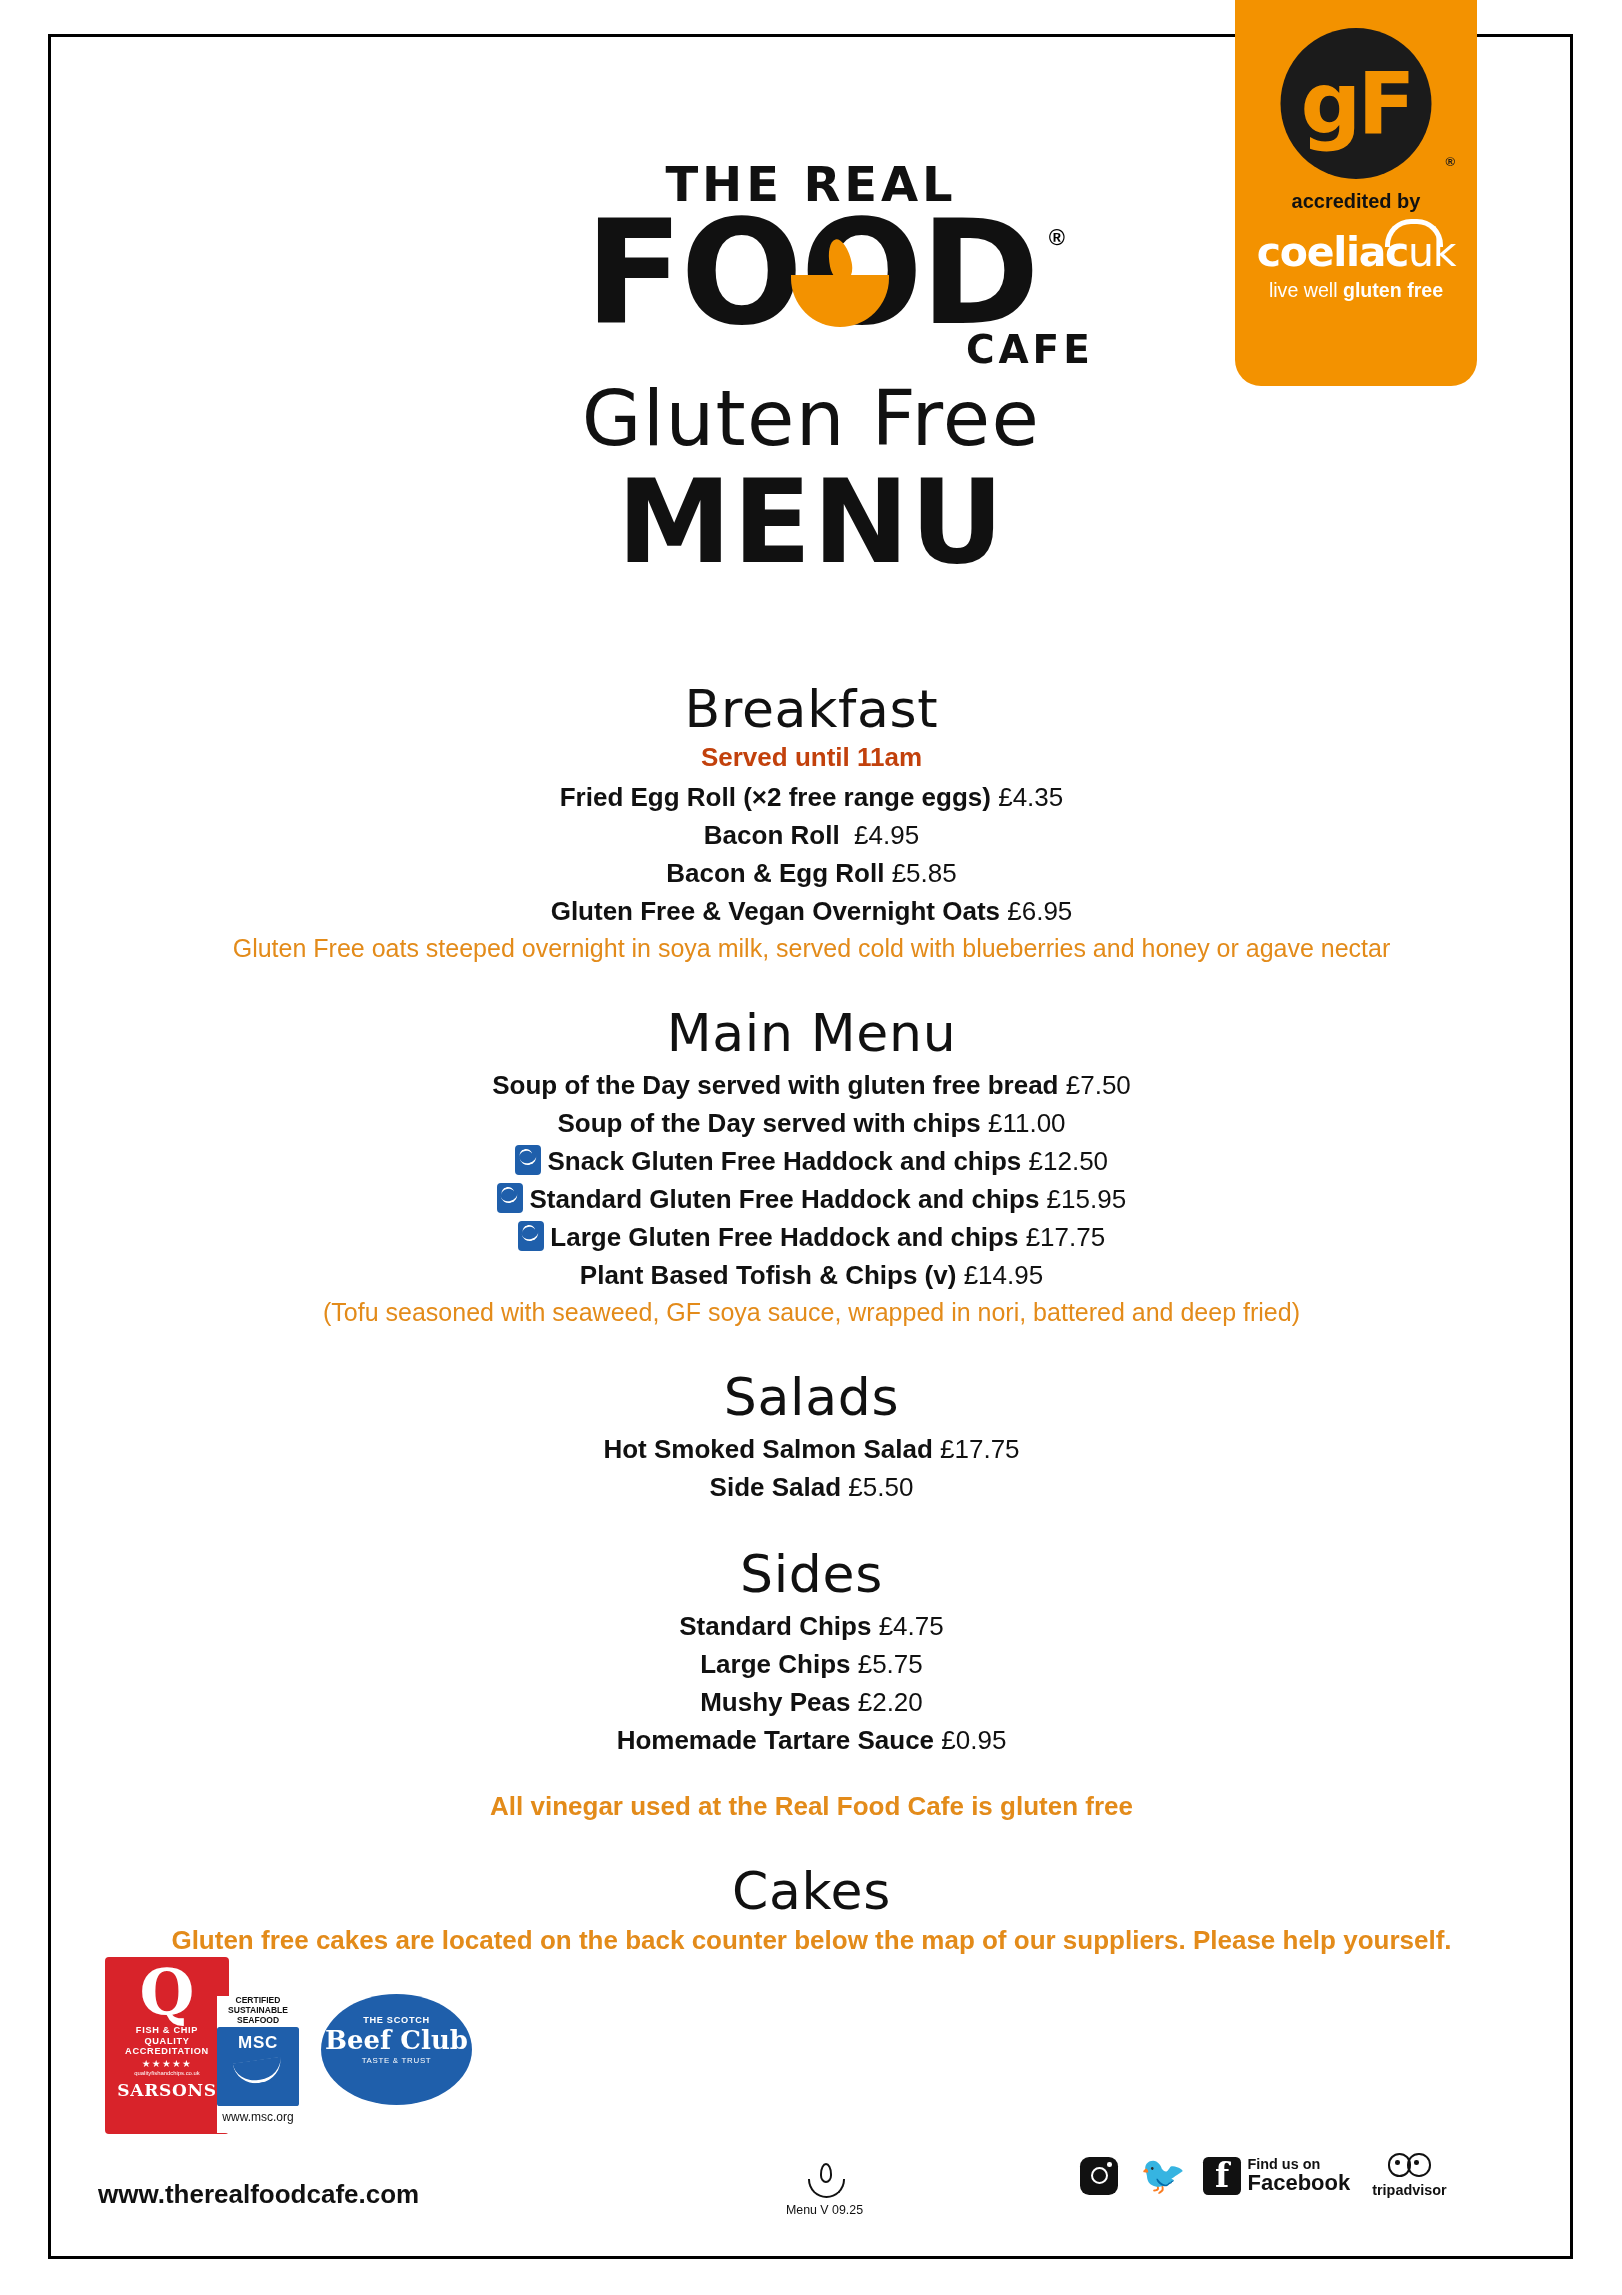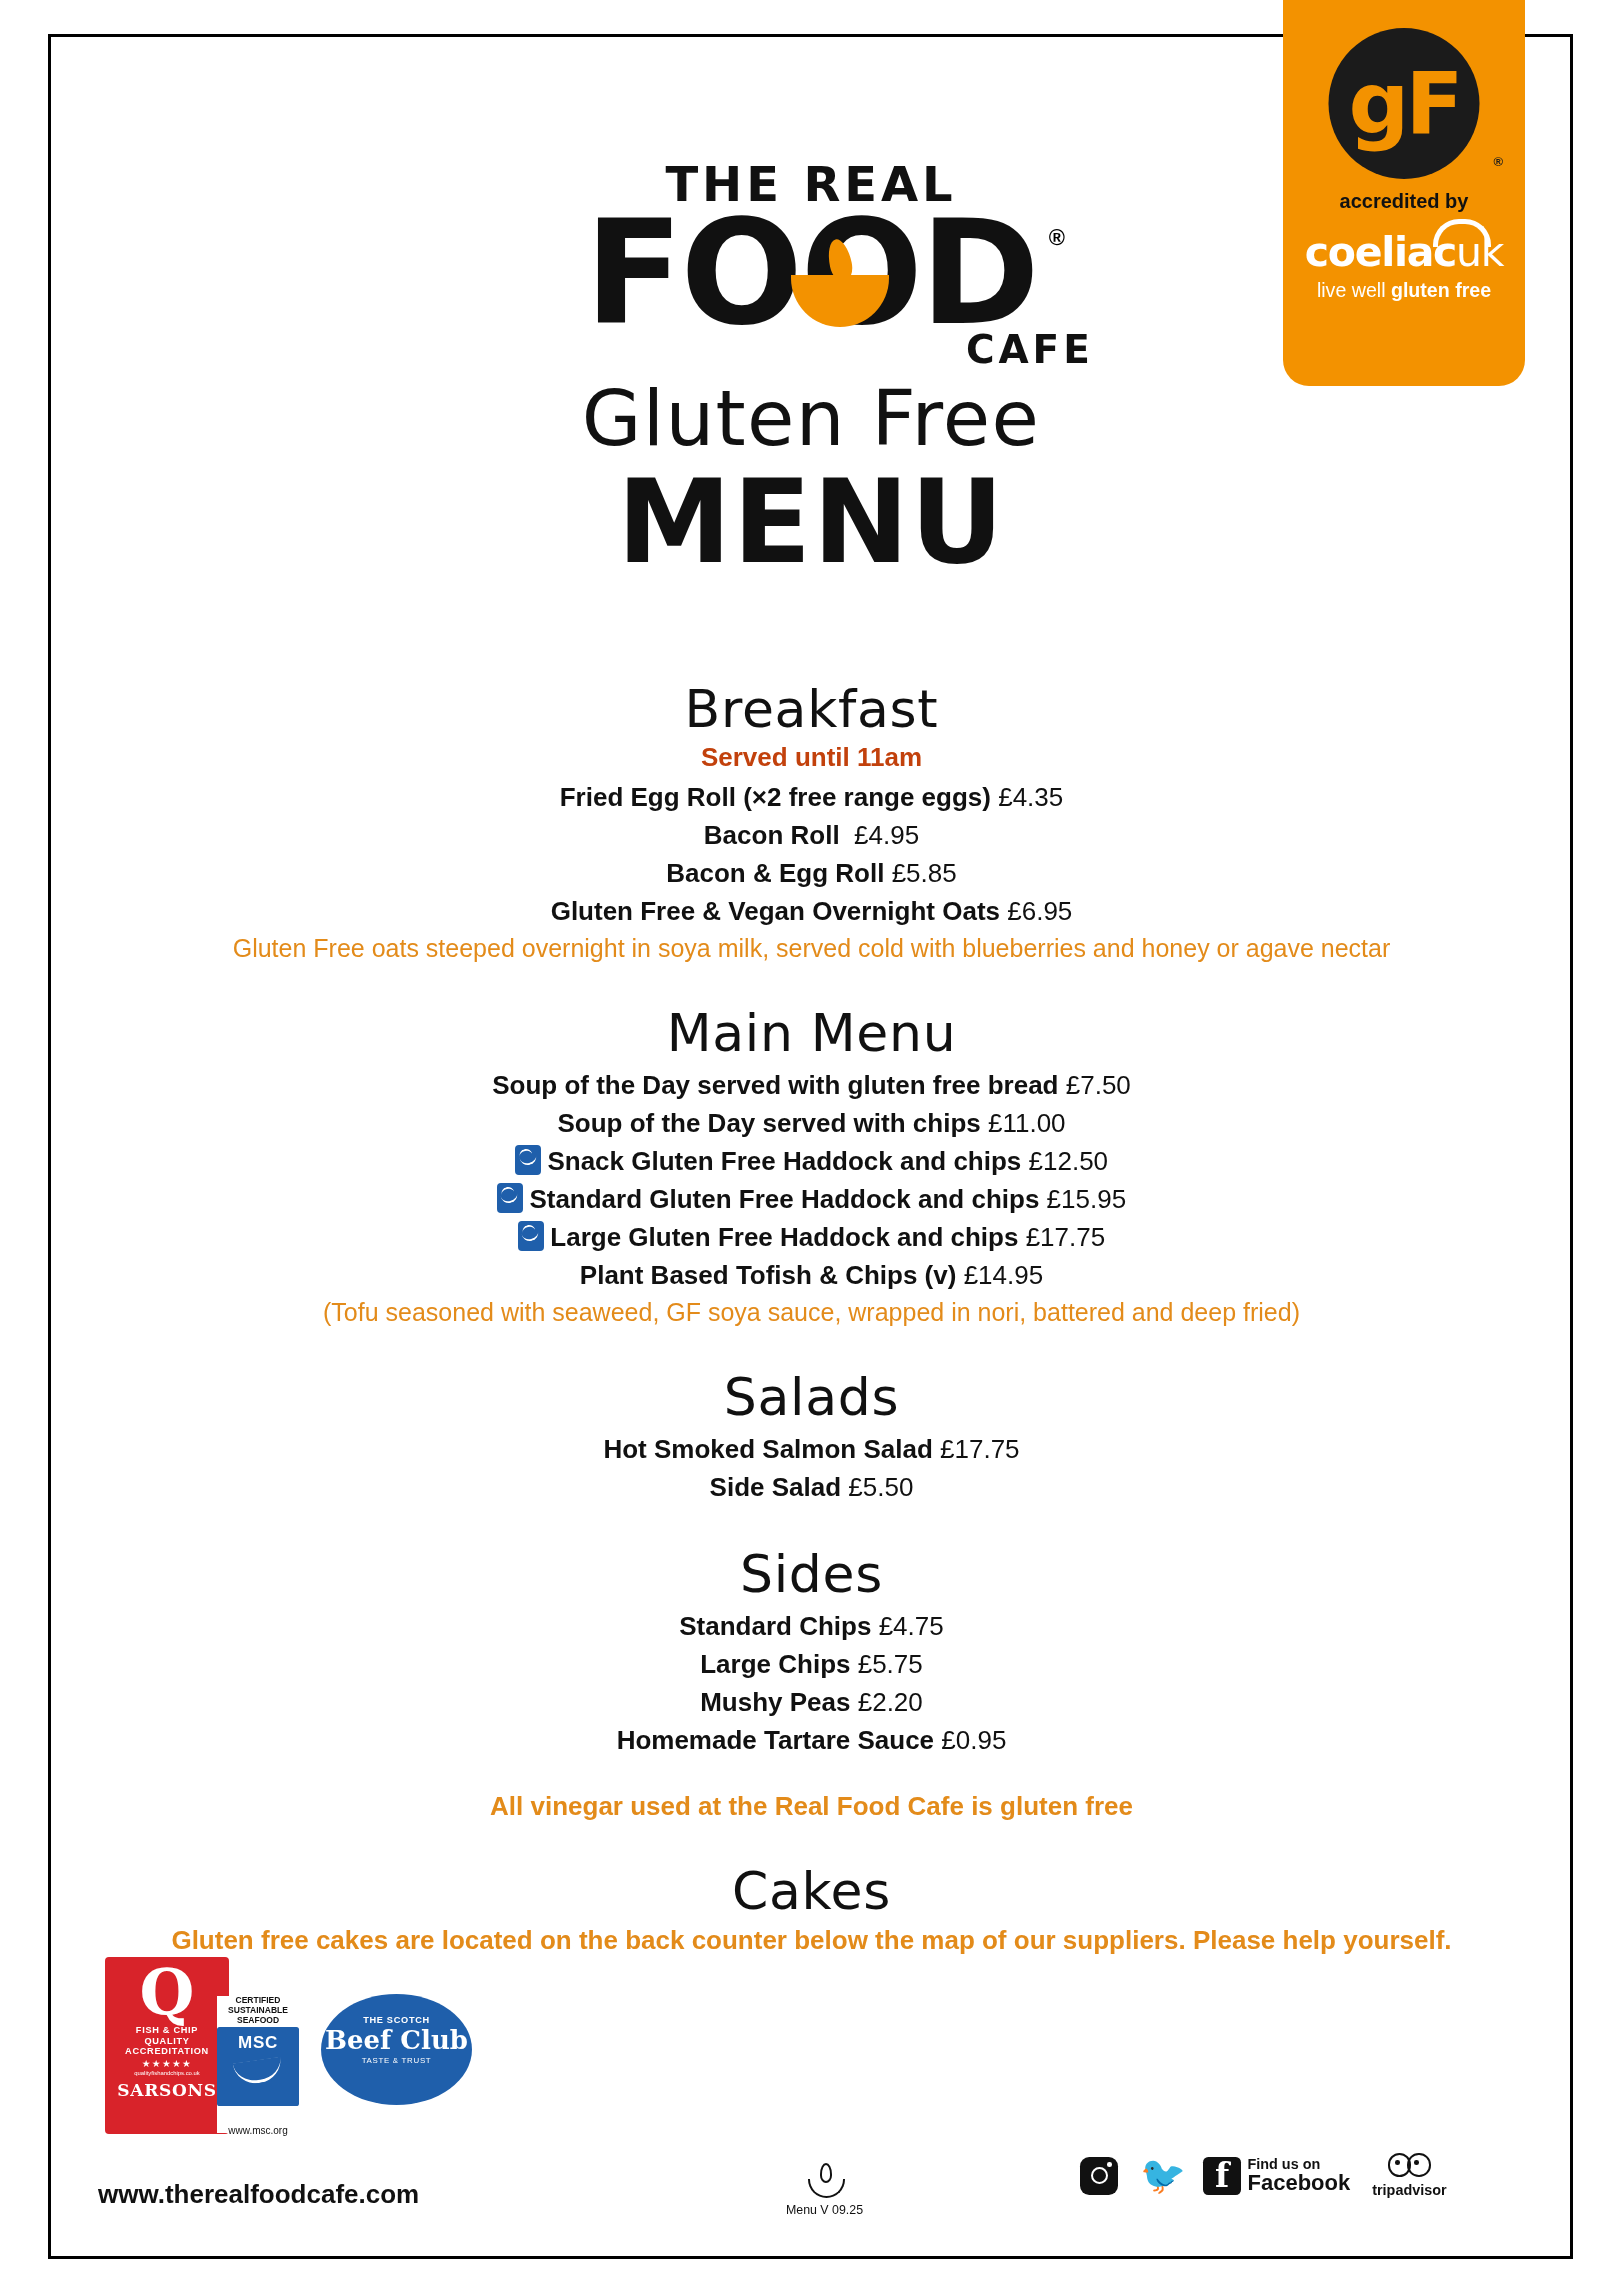--- a/index.html
+++ b/index.html
@@ -33,21 +33,20 @@
   .gf-tab {
     position: absolute;
     left: 1235px;
     top: 0px;
     width: 242px;
     height: 386px;
     background: #F39200;
     border-radius: 0 0 26px 26px;
     box-sizing: border-box;
     text-align: center;
-    margin-left: 48px;
   }
   .gf-circle {
     position: absolute;
     left: 50%;
     top: 27.5px;
     transform: translateX(-50%);
     width: 151px;
     height: 151px;
     border-radius: 50%;
     background: #1b1b1b;
@@ -343,22 +342,22 @@
   }
   .badge-msc .mbox .fish {
     position: absolute;
     left: 17px; top: 33px;
     width: 48px; height: 19.6px;
     border-bottom: 3.9px solid #fff;
     border-radius: 0 0 26px 26px;
     transform: rotate(-8deg);
   }
   .badge-msc .mweb {
-    font-size: 10px;
-    margin-top: 19px;
+    font-size: 12px;
+    margin-top: 4px;
     color: #111;
   }
   .badge-beef {
     position: absolute;
     left: 321px;
     top: 1994px;
     width: 151px;
     height: 111px;
     background: #1F5FAB;
     border-radius: 50%;

